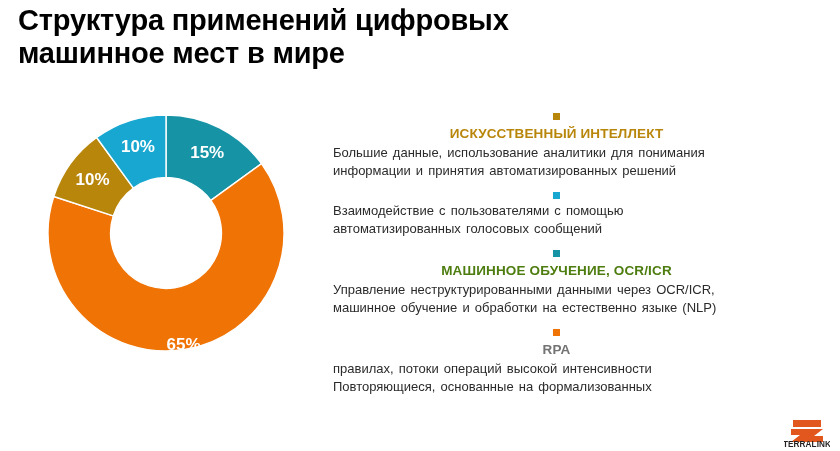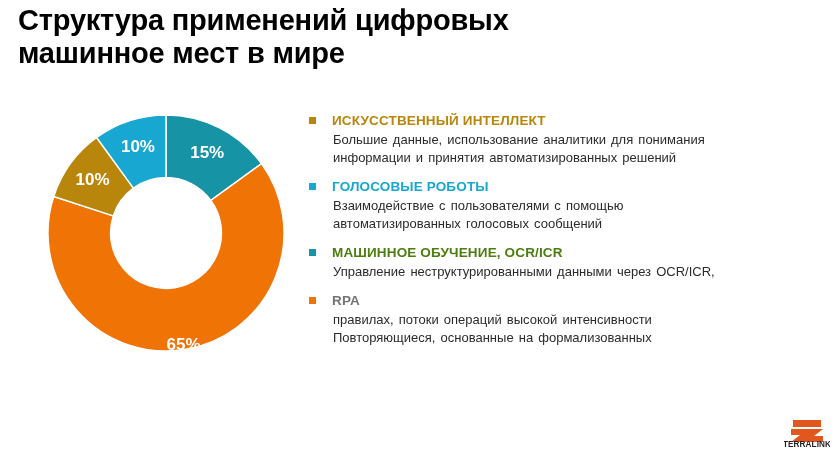--- a/index.html
+++ b/index.html
@@ -56,22 +56,23 @@
     left: 309px;
     top: 113px;
     width: 495px;
   }
   .legend-group { margin-bottom: 12px; }
   .legend-group:last-child { margin-bottom: 0; }
 
   .legend-heading-row {
     display: flex;
     align-items: center;
-    gap: 16px;
+    gap: 6px;
     margin-bottom: 3px;
+    flex-direction: column;
   }
   .legend-bullet {
     width: 7px;
     height: 7px;
     flex: 0 0 auto;
     display: block;
   }
   .legend-heading {
     font-size: 13.5px;
     font-weight: bold;
@@ -131,35 +132,35 @@
     </div>
     <div class="legend-desc">
       <span class="dline">Большие данные, использование аналитики для понимания</span>
       <span class="dline">информации и принятия автоматизированных решений</span>
     </div>
   </div>
 
   <div class="legend-group">
     <div class="legend-heading-row">
       <span class="legend-bullet" style="background:#18A7D0"></span>
-      <span class="legend-heading" style="color:#18A7D0">ГОЛОСОВЫЕ РОБОТЫ</span>
     </div>
     <div class="legend-desc">
       <span class="dline">Взаимодействие с пользователями с помощью</span>
       <span class="dline">автоматизированных голосовых сообщений</span>
     </div>
   </div>
 
   <div class="legend-group">
     <div class="legend-heading-row">
       <span class="legend-bullet" style="background:#1693A5"></span>
       <span class="legend-heading" style="color:#4d7c0f">МАШИННОЕ ОБУЧЕНИЕ, OCR/ICR</span>
     </div>
     <div class="legend-desc">
       <span class="dline">Управление неструктурированными данными через OCR/ICR,</span>
+      <span class="dline">машинное обучение и обработки на естественно языке (NLP)</span>
     </div>
   </div>
 
   <div class="legend-group">
     <div class="legend-heading-row">
       <span class="legend-bullet" style="background:#F07305"></span>
       <span class="legend-heading" style="color:#737373">RPA</span>
     </div>
     <div class="legend-desc">
       <span class="dline">правилах, потоки операций высокой интенсивности</span>

